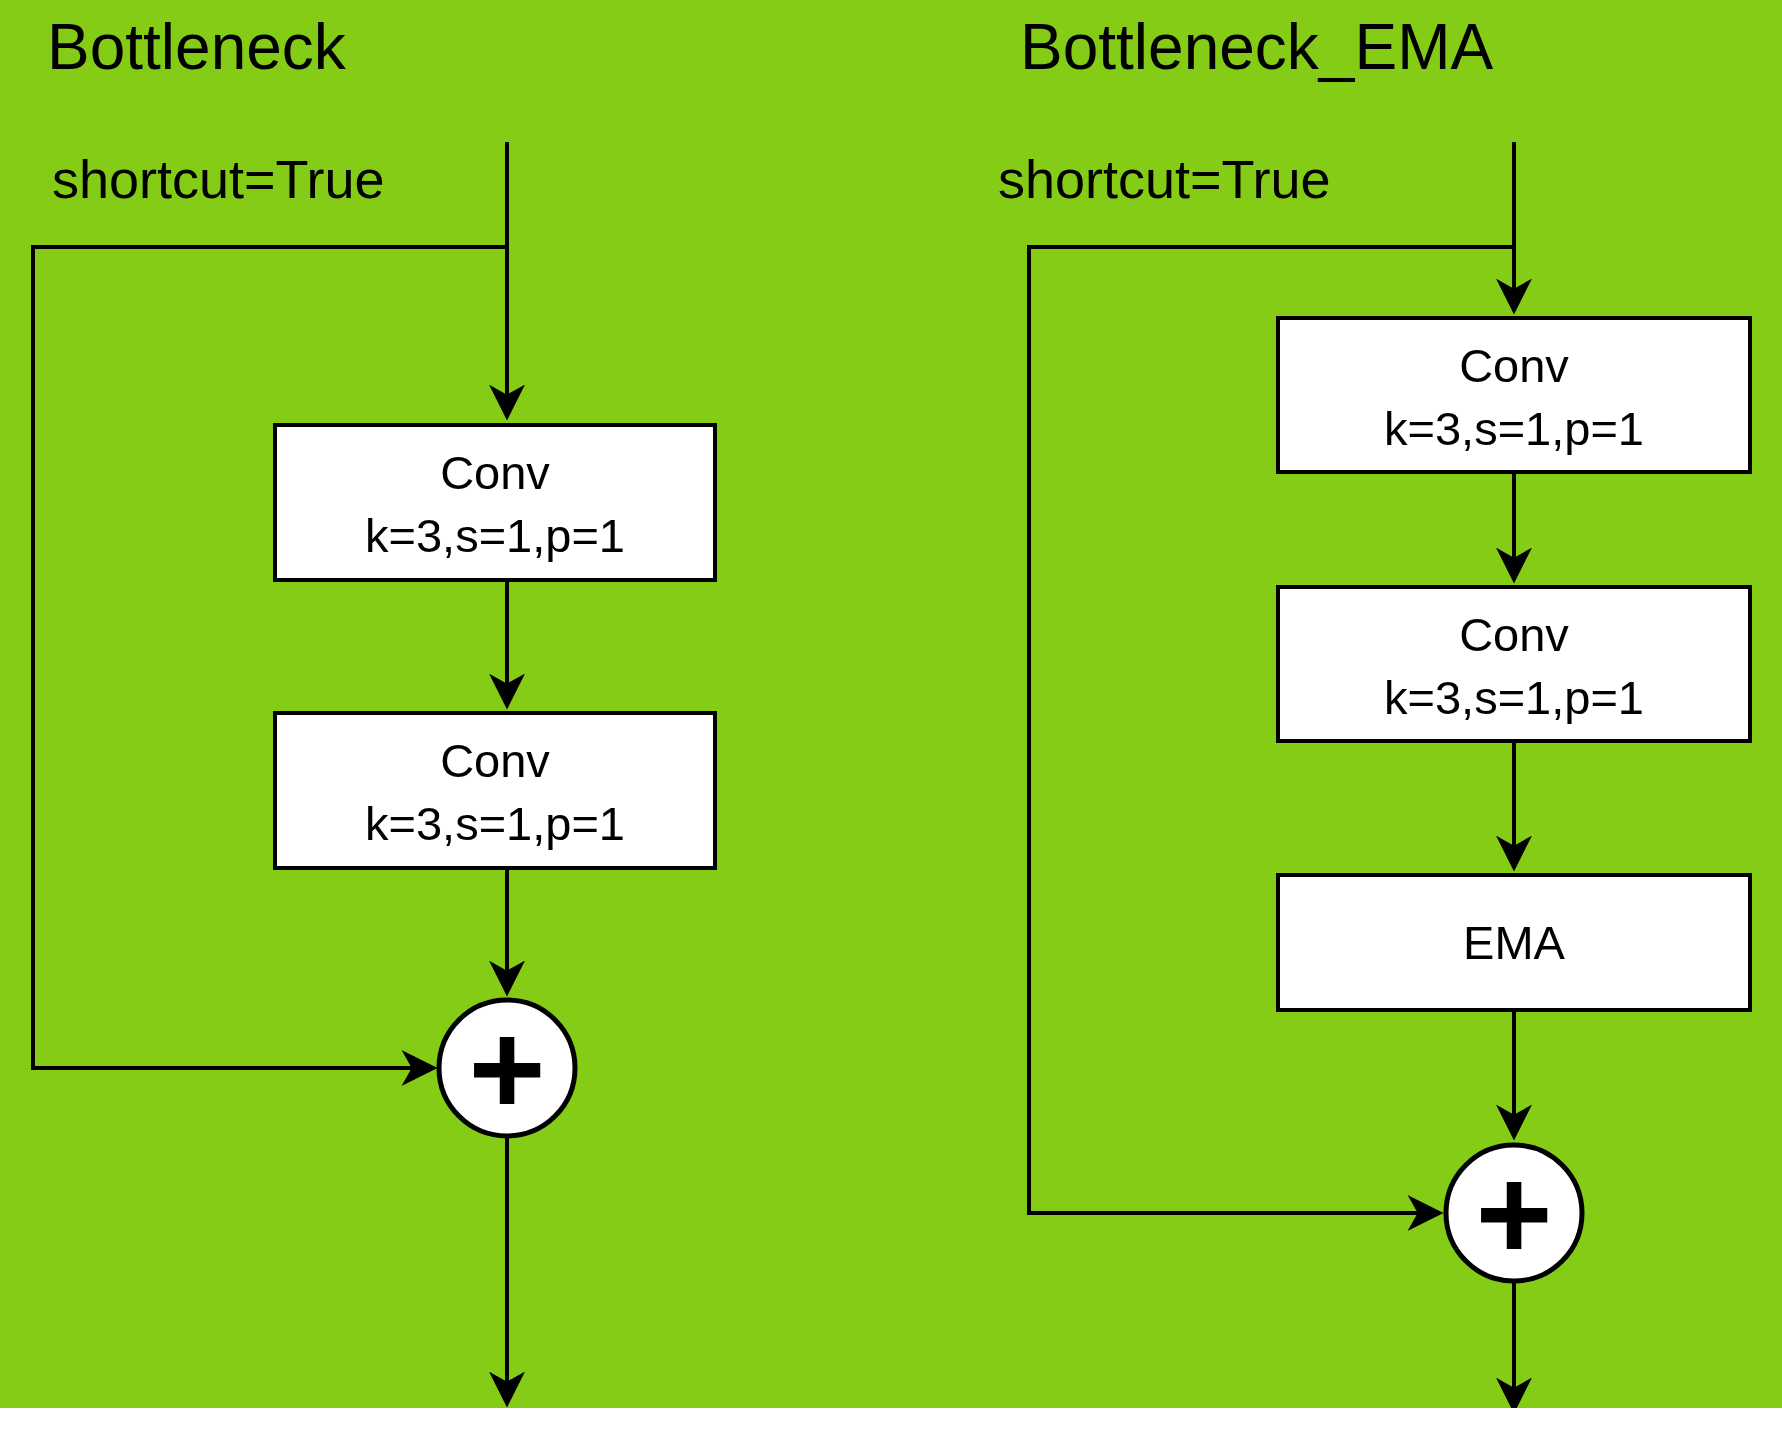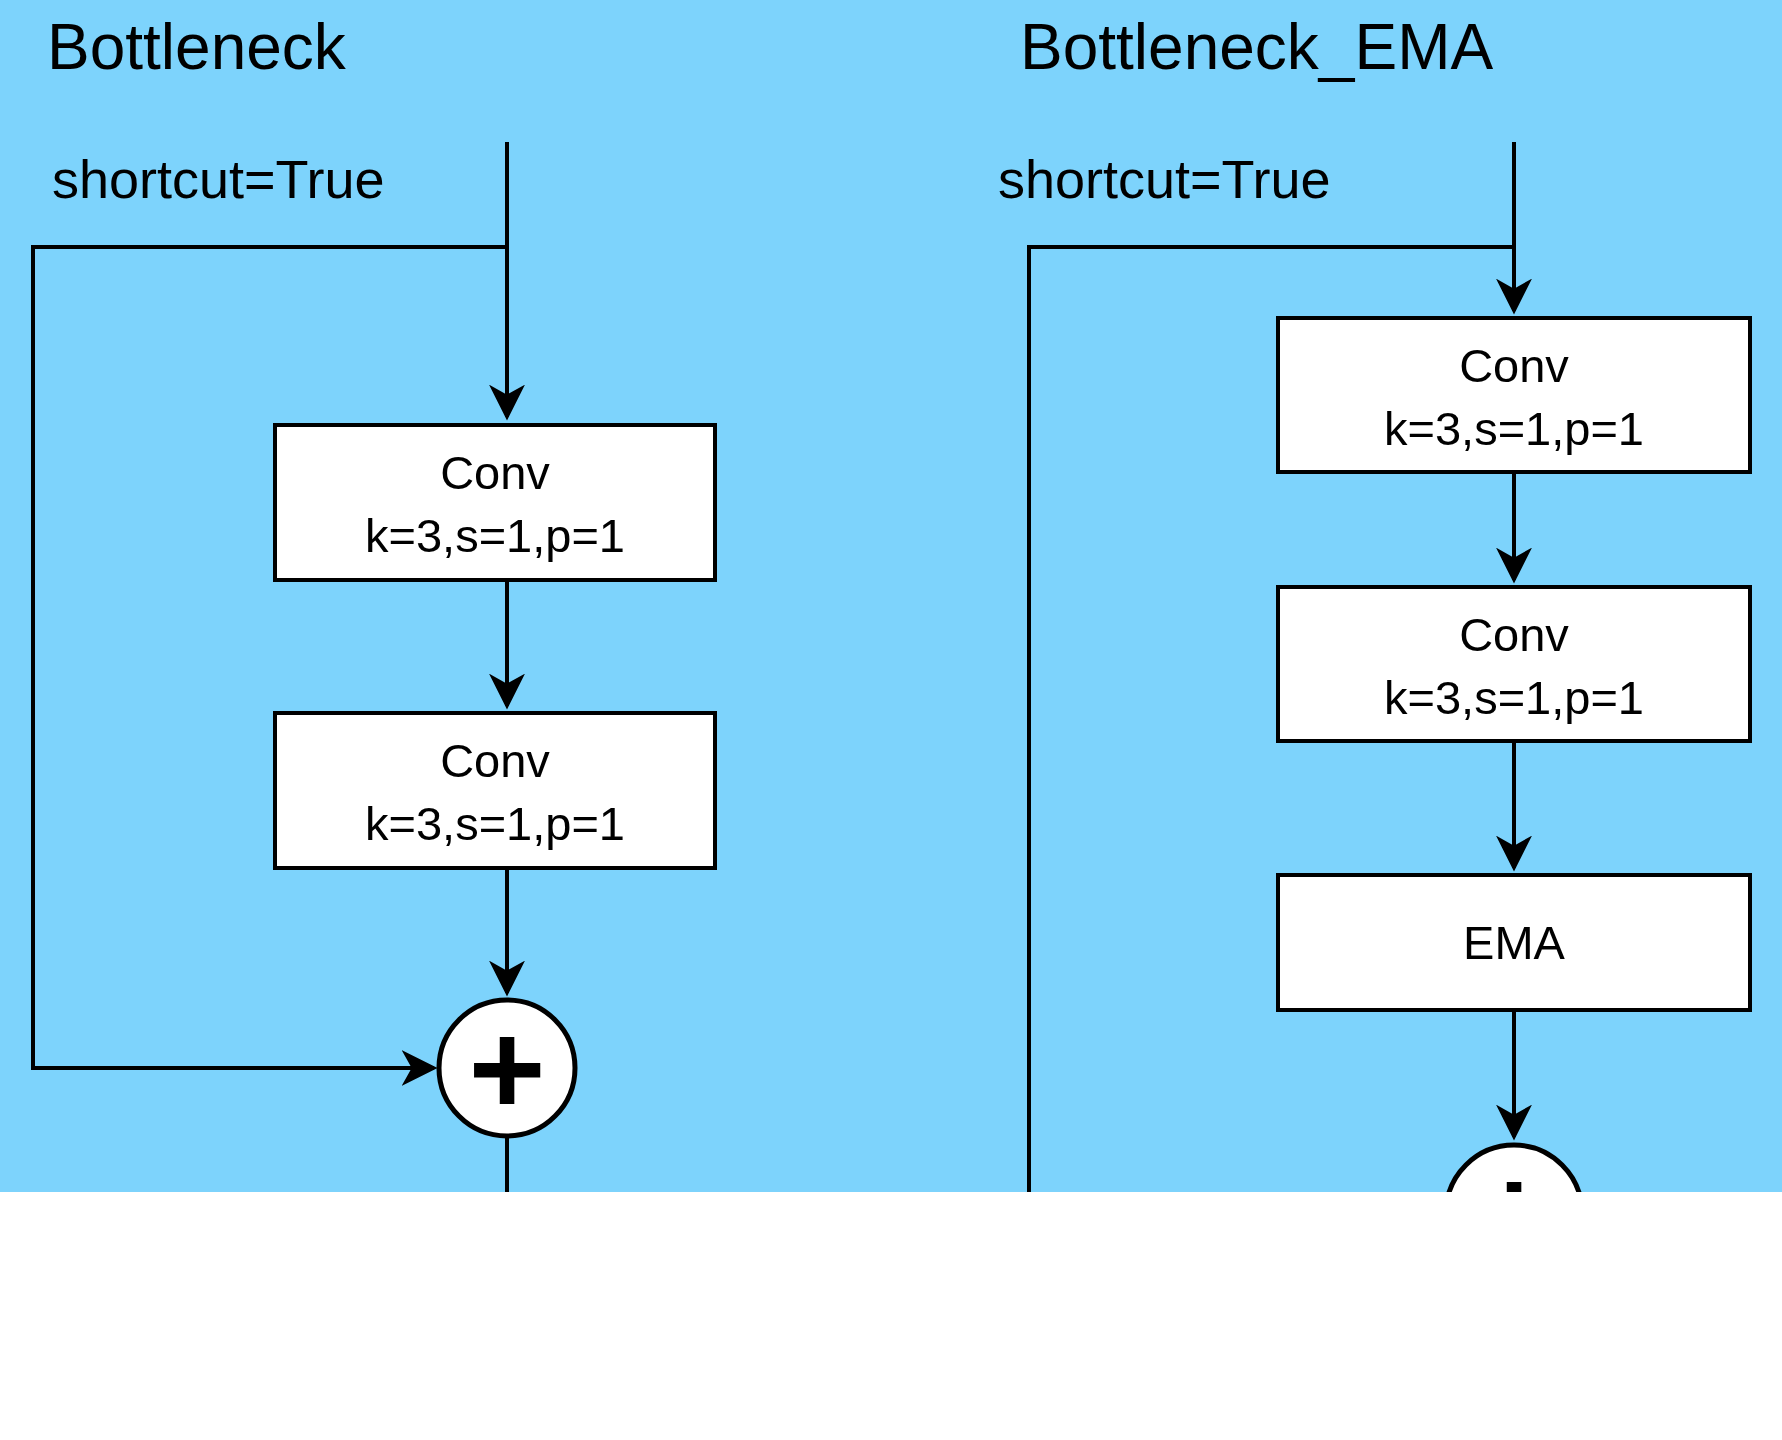--- a/index.html
+++ b/index.html
@@ -1,16 +1,16 @@
 <!DOCTYPE html>
 <html><head>
 <meta charset="utf-8">
 <style>
   html,body{margin:0;padding:0;background:#ffffff;}
-  .stage{width:1782px;height:1192px;position:relative;background:#7dd3fc;}
+  .stage{width:1782px;height:1408px;position:relative;background:#84cc16;}
   svg{display:block;}
   .title{font-family:"Liberation Sans",sans-serif;font-size:64px;fill:#000;}
   .label{font-family:"Liberation Sans",sans-serif;font-size:54px;fill:#000;}
   .boxtext{font-family:"Liberation Sans",sans-serif;font-size:47px;fill:#000;text-anchor:middle;}
   .plus{font-family:"Liberation Sans",sans-serif;font-size:132px;font-weight:bold;fill:#000;text-anchor:middle;}
   .line{stroke:#000;stroke-width:4;fill:none;}
   .thin{stroke:#000;stroke-width:4;fill:none;}
   .box{fill:#ffffff;stroke:#000;stroke-width:4;}
   .circle{fill:#ffffff;stroke:#000;stroke-width:5;}
 </style>

